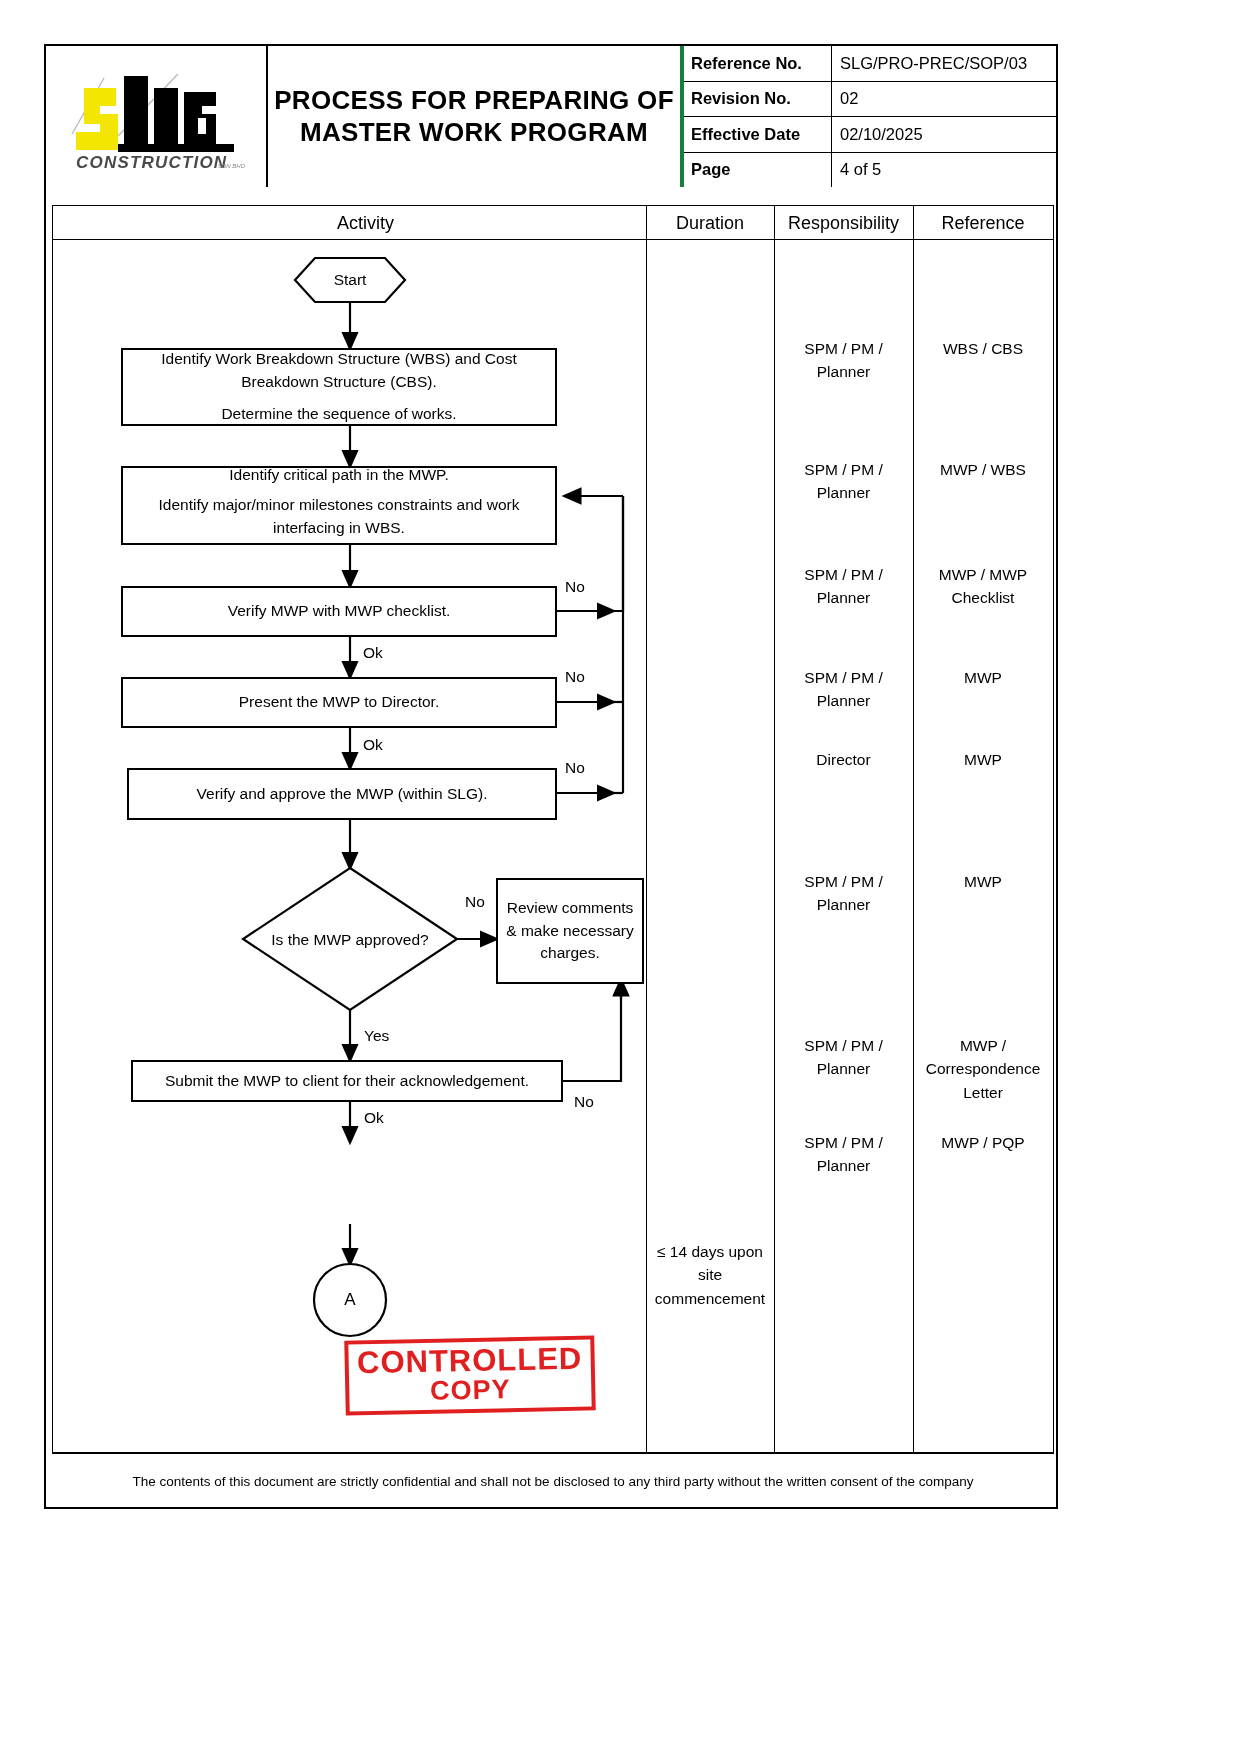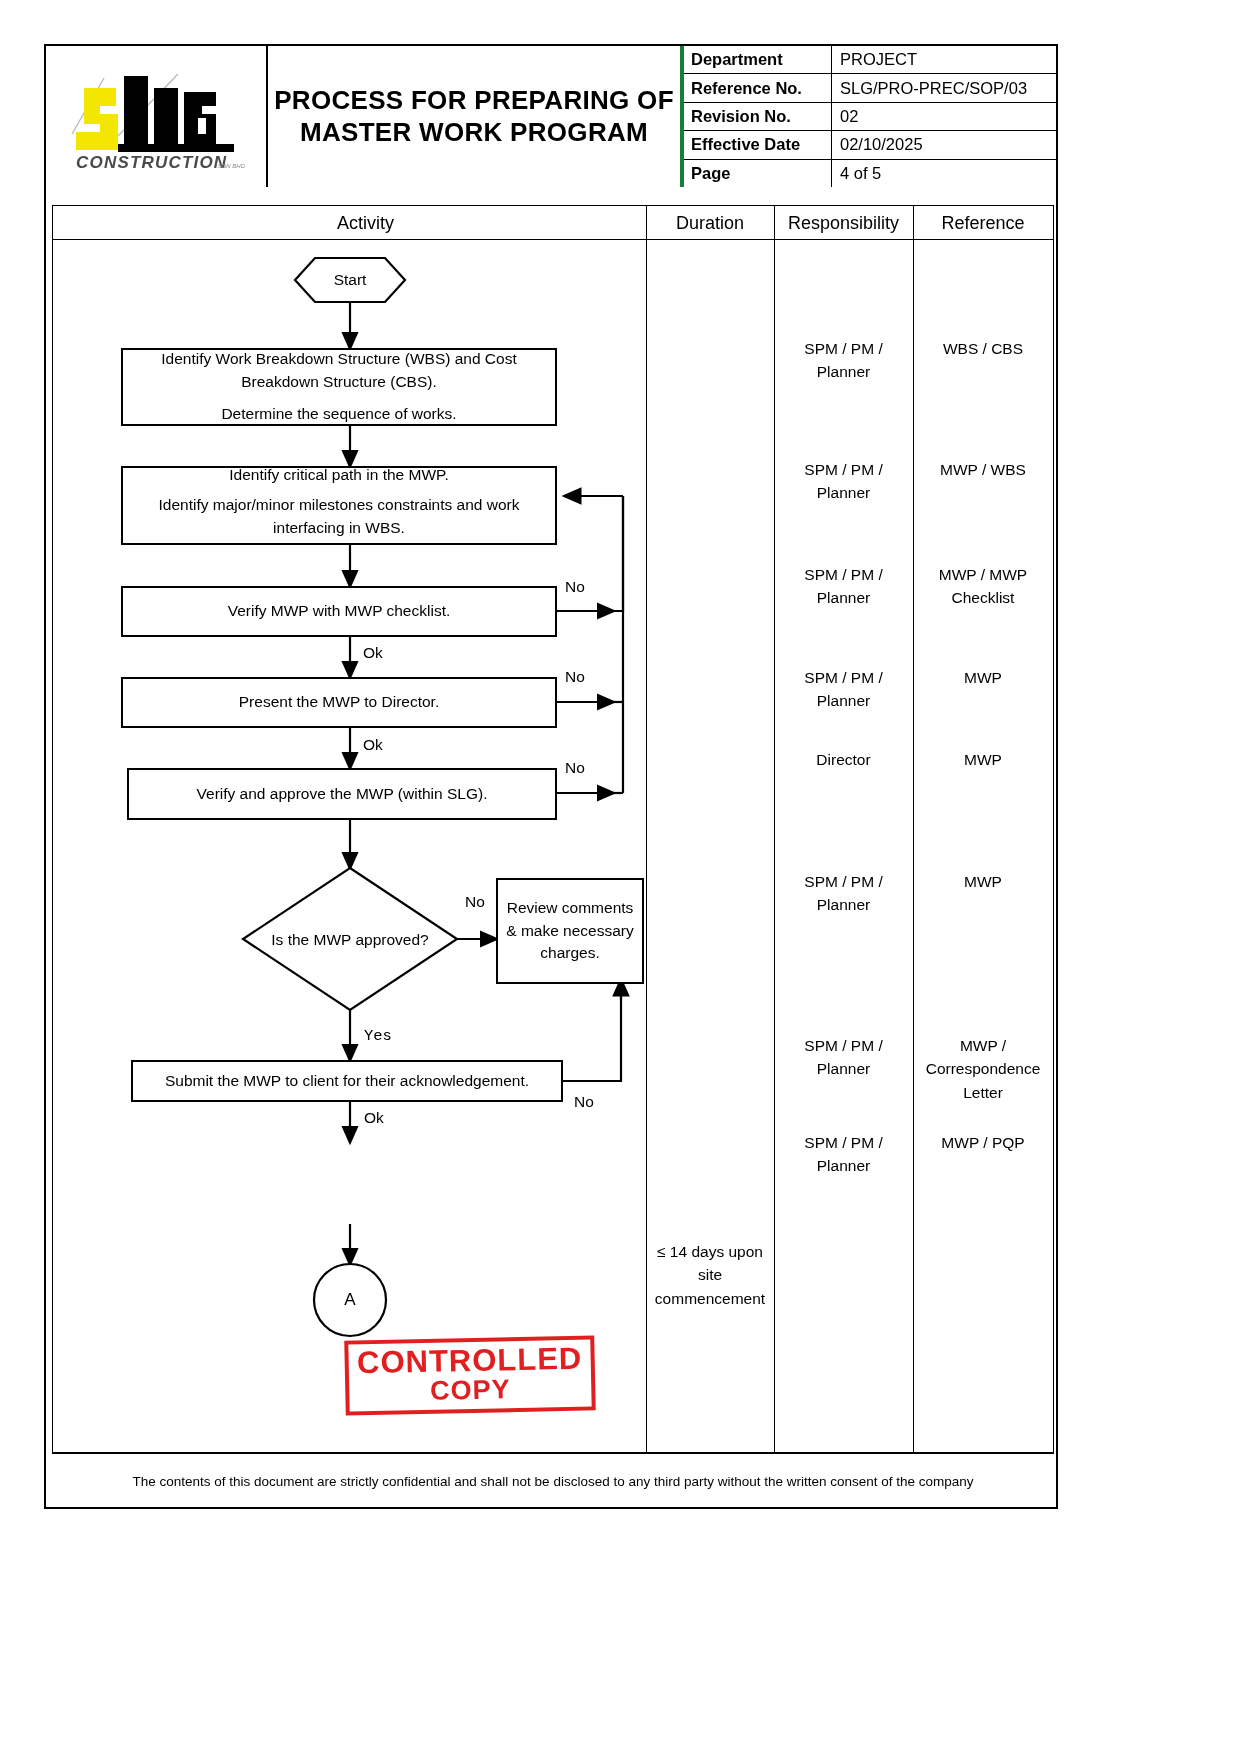--- a/index.html
+++ b/index.html
@@ -74,24 +74,20 @@
         </svg>
       </div>
     </div>
 
     <div class="hdr-title">
       <h1>PROCESS FOR PREPARING OF MASTER WORK PROGRAM</h1>
     </div>
 
     <div class="hdr-meta">
       <div class="meta-row">
-        <div class="meta-k">Department</div>
-        <div class="meta-v">PROJECT</div>
-      </div>
-      <div class="meta-row">
         <div class="meta-k">Reference No.</div>
         <div class="meta-v">SLG/PRO-PREC/SOP/03</div>
       </div>
       <div class="meta-row">
         <div class="meta-k">Revision No.</div>
         <div class="meta-v">02</div>
       </div>
       <div class="meta-row">
         <div class="meta-k">Effective Date</div>
         <div class="meta-v">02/10/2025</div>
@@ -196,21 +192,21 @@
 
 
       <div class="node" style="left:261px;top:1024px;width:72px;height:72px;font-size:17px;">A</div>
 
       <div class="lbl" style="left:512px;top:338px;">No</div>
       <div class="lbl" style="left:310px;top:404px;">Ok</div>
       <div class="lbl" style="left:512px;top:428px;">No</div>
       <div class="lbl" style="left:310px;top:496px;">Ok</div>
       <div class="lbl" style="left:512px;top:519px;">No</div>
       <div class="lbl" style="left:412px;top:653px;">No</div>
-      <div class="lbl" style="left:311px;top:787px;font-family:Liberation Mono, monospace;">Yes</div>
+      <div class="lbl" style="left:311px;top:787px;">Yes</div>
       <div class="lbl" style="left:521px;top:853px;">No</div>
       <div class="lbl" style="left:311px;top:869px;">Ok</div>
     </div>
 
     <div class="cell" style="left:596px;top:1034px;width:122px;">≤ 14 days upon site commencement</div>
 
     <div class="cell" style="left:723px;top:131px;width:135px;">SPM / PM / Planner</div>
     <div class="cell" style="left:723px;top:252px;width:135px;">SPM / PM / Planner</div>
     <div class="cell" style="left:723px;top:357px;width:135px;">SPM / PM / Planner</div>
     <div class="cell" style="left:723px;top:460px;width:135px;">SPM / PM / Planner</div>

